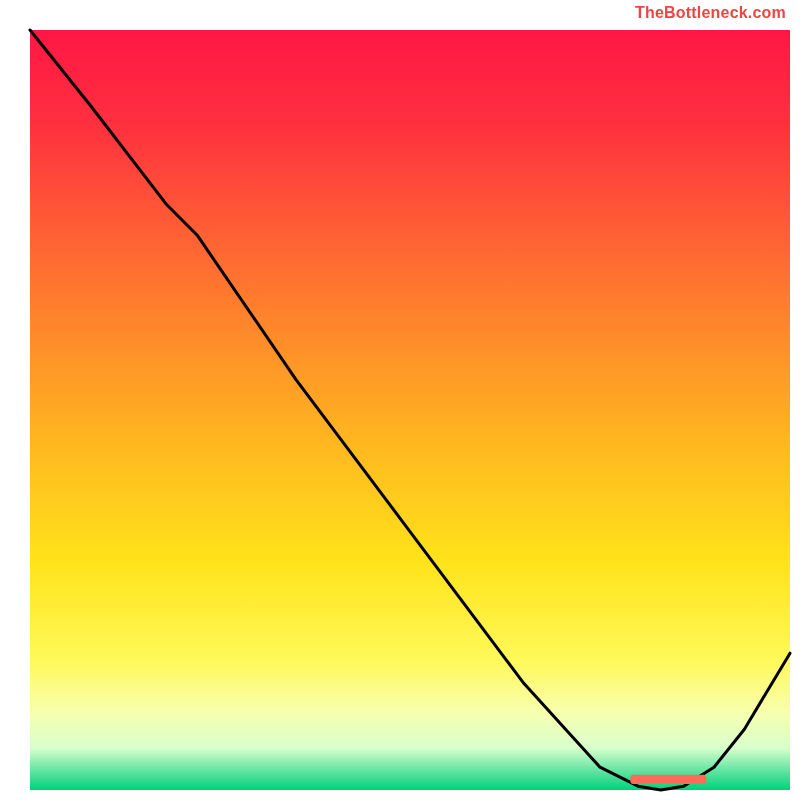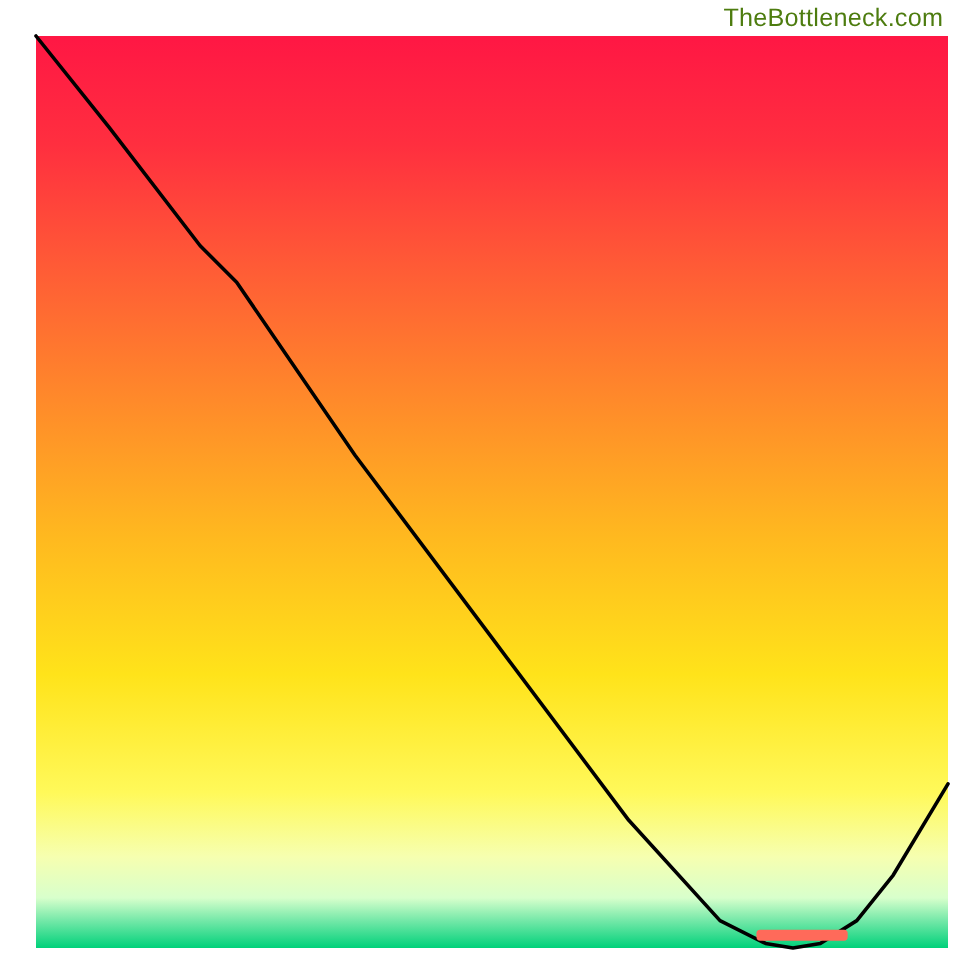--- a/index.html
+++ b/index.html
@@ -13,23 +13,23 @@
   }
   .frame {
     position: relative;
     width: 800px;
     height: 800px;
   }
   .watermark {
     position: absolute;
     top: 4px;
     right: 14px;
-    font-size: 21px;
-    font-weight: 400;
-    color: #4d7c0f;
+    font-size: 16px;
+    font-weight: 700;
+    color: #ef4444;
     letter-spacing: 0.2px;
     z-index: 4;
   }
   svg.chart {
     position: absolute;
     top: 0;
     left: 0;
     width: 800px;
     height: 800px;
     display: block;

